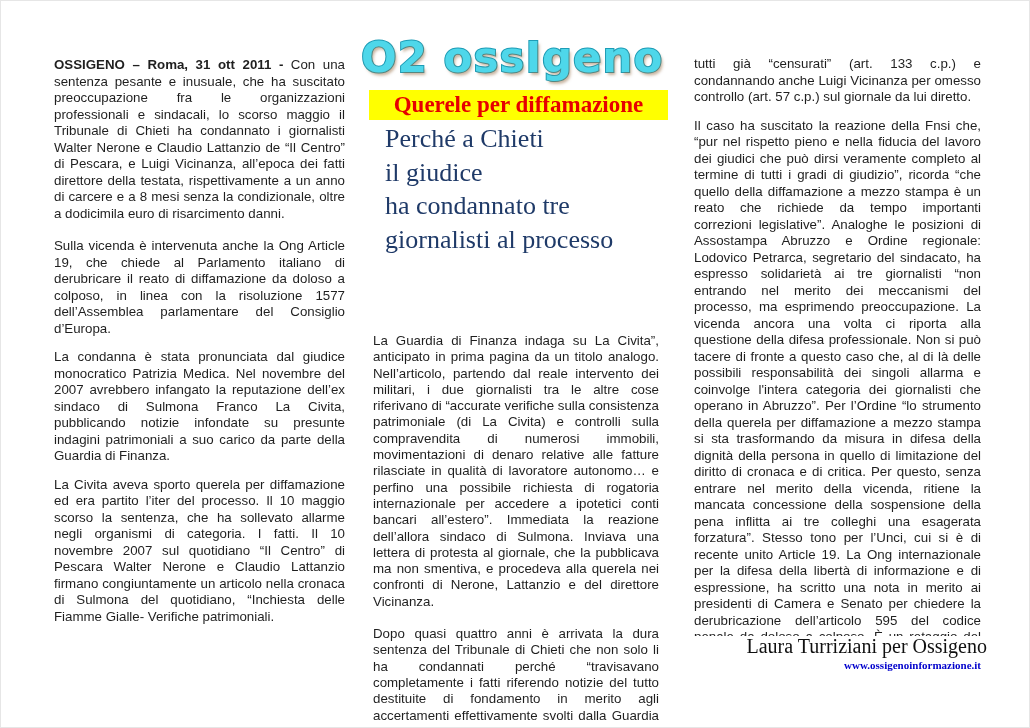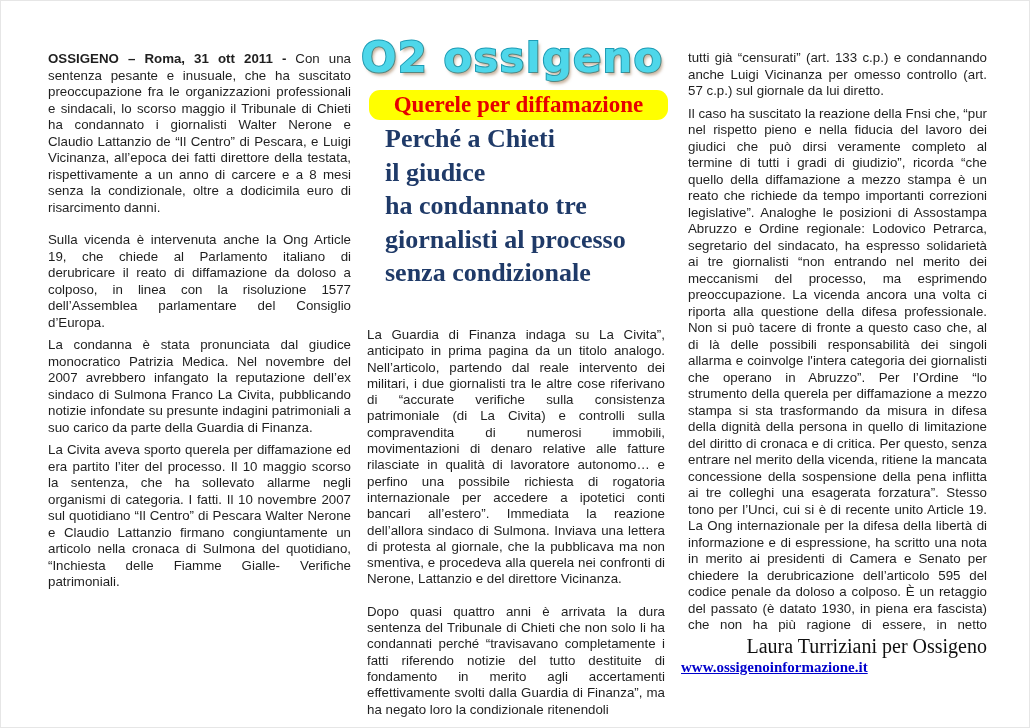--- a/index.html
+++ b/index.html
@@ -13,21 +13,21 @@
     font-family:"Liberation Sans", sans-serif;
   }
   .bodytext{
     position:absolute;
     text-align:justify;
     font-size:13.3px;
     line-height:16.5px;
     color:var(--body-text,#1f1f1f);
     overflow:hidden;
   }
-  .bodytext p{margin:6px;}
+  .bodytext p{margin:12px;}
   .col-left{left:41px;top:44px;width:315px;height:660px;}
   .col-mid-body{left:360px;top:320px;width:310px;height:402px;line-height:16.3px;}
   .col-right{left:681px;top:43px;width:311px;height:592px;}
   .gap-after{margin-bottom:16px !important;}
 
   .logo{
     position:absolute;left:360px;top:32px;width:312px;
     font-family:"DejaVu Sans", sans-serif;
     font-weight:800;
     font-size:42px;
@@ -43,26 +43,25 @@
     position:absolute;left:368px;top:89px;width:299px;
     box-sizing:border-box;
     background:var(--kicker-bg,#ffff00);
     color:var(--kicker-text,#e60000);
     font-family:"Liberation Serif", serif;
     font-weight:bold;
     font-size:23px;
     line-height:30px;
     text-align:center;
     white-space:nowrap;
-    border-radius:11px;
   }
   .title{
     position:absolute;left:384px;top:121px;width:290px;
     font-family:"Liberation Serif", serif;
-    font-weight:bold;
+    font-weight:normal;
     color:var(--title-text,#1f3a68);
     font-size:26px;
     line-height:33.5px;
   }
   .byline{
     position:absolute;left:360px;top:286px;width:310px;
     text-align:center;
     color:var(--byline-text,#1f3a68);
     font-style:italic;
     font-weight:bold;
@@ -72,25 +71,25 @@
     position:absolute;left:680px;top:633px;width:306px;
     text-align:right;
     font-family:"Liberation Serif", serif;
     font-size:20px;
     line-height:24px;
     color:#101010;
     white-space:nowrap;
   }
   .weblink{
     position:absolute;left:680px;top:658px;width:300px;
+    text-align:right;
     font-family:"Liberation Serif", serif;
     font-weight:bold;
-    font-size:15px;
+    font-size:11px;
     color:var(--link-text,#0000cc);
-    text-decoration:underline;
     cursor:pointer;
   }
 </style>
 </head>
 <body>
 
 <div class="page">
 
   <div class="bodytext col-left">
     <p class="gap-after"><b>OSSIGENO – Roma, 31 ott 2011 - </b><span>Con una sentenza pesante e inusuale, che ha suscitato preoccupazione fra le organizzazioni professionali e sindacali, lo scorso maggio il Tribunale di Chieti ha condannato i giornalisti Walter Nerone e Claudio Lattanzio de “Il Centro” di Pescara, e Luigi Vicinanza, all’epoca dei fatti direttore della testata, rispettivamente a un anno di carcere e a 8 mesi senza la condizionale, oltre a dodicimila euro di risarcimento danni.</span></p>
@@ -99,21 +98,20 @@
     <p>La Civita aveva sporto querela per diffamazione ed era partito l’iter del processo. Il 10 maggio scorso la sentenza, che ha sollevato allarme negli organismi di categoria. I fatti. Il 10 novembre 2007 sul quotidiano “Il Centro” di Pescara Walter Nerone e Claudio Lattanzio firmano congiuntamente un articolo nella cronaca di Sulmona del quotidiano, “Inchiesta delle Fiamme Gialle- Verifiche patrimoniali.</p>
   </div>
 
   <div class="logo">O2 ossIgeno</div>
   <div class="kicker">Querele per diffamazione</div>
   <div class="title">
     <div>Perché a Chieti</div>
     <div>il giudice</div>
     <div>ha condannato tre</div>
     <div>giornalisti al processo</div>
-    <div>senza condizionale</div>
   </div>
 
   <div class="bodytext col-mid-body">
     <p class="gap-after">La Guardia di Finanza indaga su La Civita”, anticipato in prima pagina da un titolo analogo. Nell’articolo, partendo dal reale intervento dei militari, i due giornalisti tra le altre cose riferivano di “accurate verifiche sulla consistenza patrimoniale (di La Civita) e controlli sulla compravendita di numerosi immobili, movimentazioni di denaro relative alle fatture rilasciate in qualità di lavoratore autonomo… e perfino una possibile richiesta di rogatoria internazionale per accedere a ipotetici conti bancari all’estero”. Immediata la reazione dell’allora sindaco di Sulmona. Inviava una lettera di protesta al giornale, che la pubblicava ma non smentiva, e procedeva alla querela nei confronti di Nerone, Lattanzio e del direttore Vicinanza.</p>
     <p>Dopo quasi quattro anni è arrivata la dura sentenza del Tribunale di Chieti che non solo li ha condannati perché “travisavano completamente i fatti riferendo notizie del tutto destituite di fondamento in merito agli accertamenti effettivamente svolti dalla Guardia di Finanza”, ma ha negato loro la condizionale ritenendoli</p>
   </div>
 
   <div class="bodytext col-right">
     <p>tutti già “censurati” (art. 133 c.p.) e condannando anche Luigi Vicinanza per omesso controllo (art. 57 c.p.) sul giornale da lui diretto.</p>
     <p>Il caso ha suscitato la reazione della Fnsi che, “pur nel rispetto pieno e nella fiducia del lavoro dei giudici che può dirsi veramente completo al termine di tutti i gradi di giudizio”, ricorda “che quello della diffamazione a mezzo stampa è un reato che richiede da tempo importanti correzioni legislative”. Analoghe le posizioni di Assostampa Abruzzo e Ordine regionale: Lodovico Petrarca, segretario del sindacato, ha espresso solidarietà ai tre giornalisti “non entrando nel merito dei meccanismi del processo, ma esprimendo preoccupazione. La vicenda ancora una volta ci riporta alla questione della difesa professionale. Non si può tacere di fronte a questo caso che, al di là delle possibili responsabilità dei singoli allarma e coinvolge l'intera categoria dei giornalisti che operano in Abruzzo”. Per l’Ordine “lo strumento della querela per diffamazione a mezzo stampa si sta trasformando da misura in difesa della dignità della persona in quello di limitazione del diritto di cronaca e di critica. Per questo, senza entrare nel merito della vicenda, ritiene la mancata concessione della sospensione della pena inflitta ai tre colleghi una esagerata forzatura”. Stesso tono per l’Unci, cui si è di recente unito Article 19. La Ong internazionale per la difesa della libertà di informazione e di espressione, ha scritto una nota in merito ai presidenti di Camera e Senato per chiedere la derubricazione dell’articolo 595 del codice penale da doloso a colposo. È un retaggio del passato (è datato 1930, in piena era fascista) che non ha più ragione di essere, in netto contrasto con la Risoluzione 1577 dell’Assemblea parlamentare del Consiglio d’Europa del 2007, che aveva invitato gli Stati membri ad abolire le condanne alla reclusione per diffamazione.</p>

